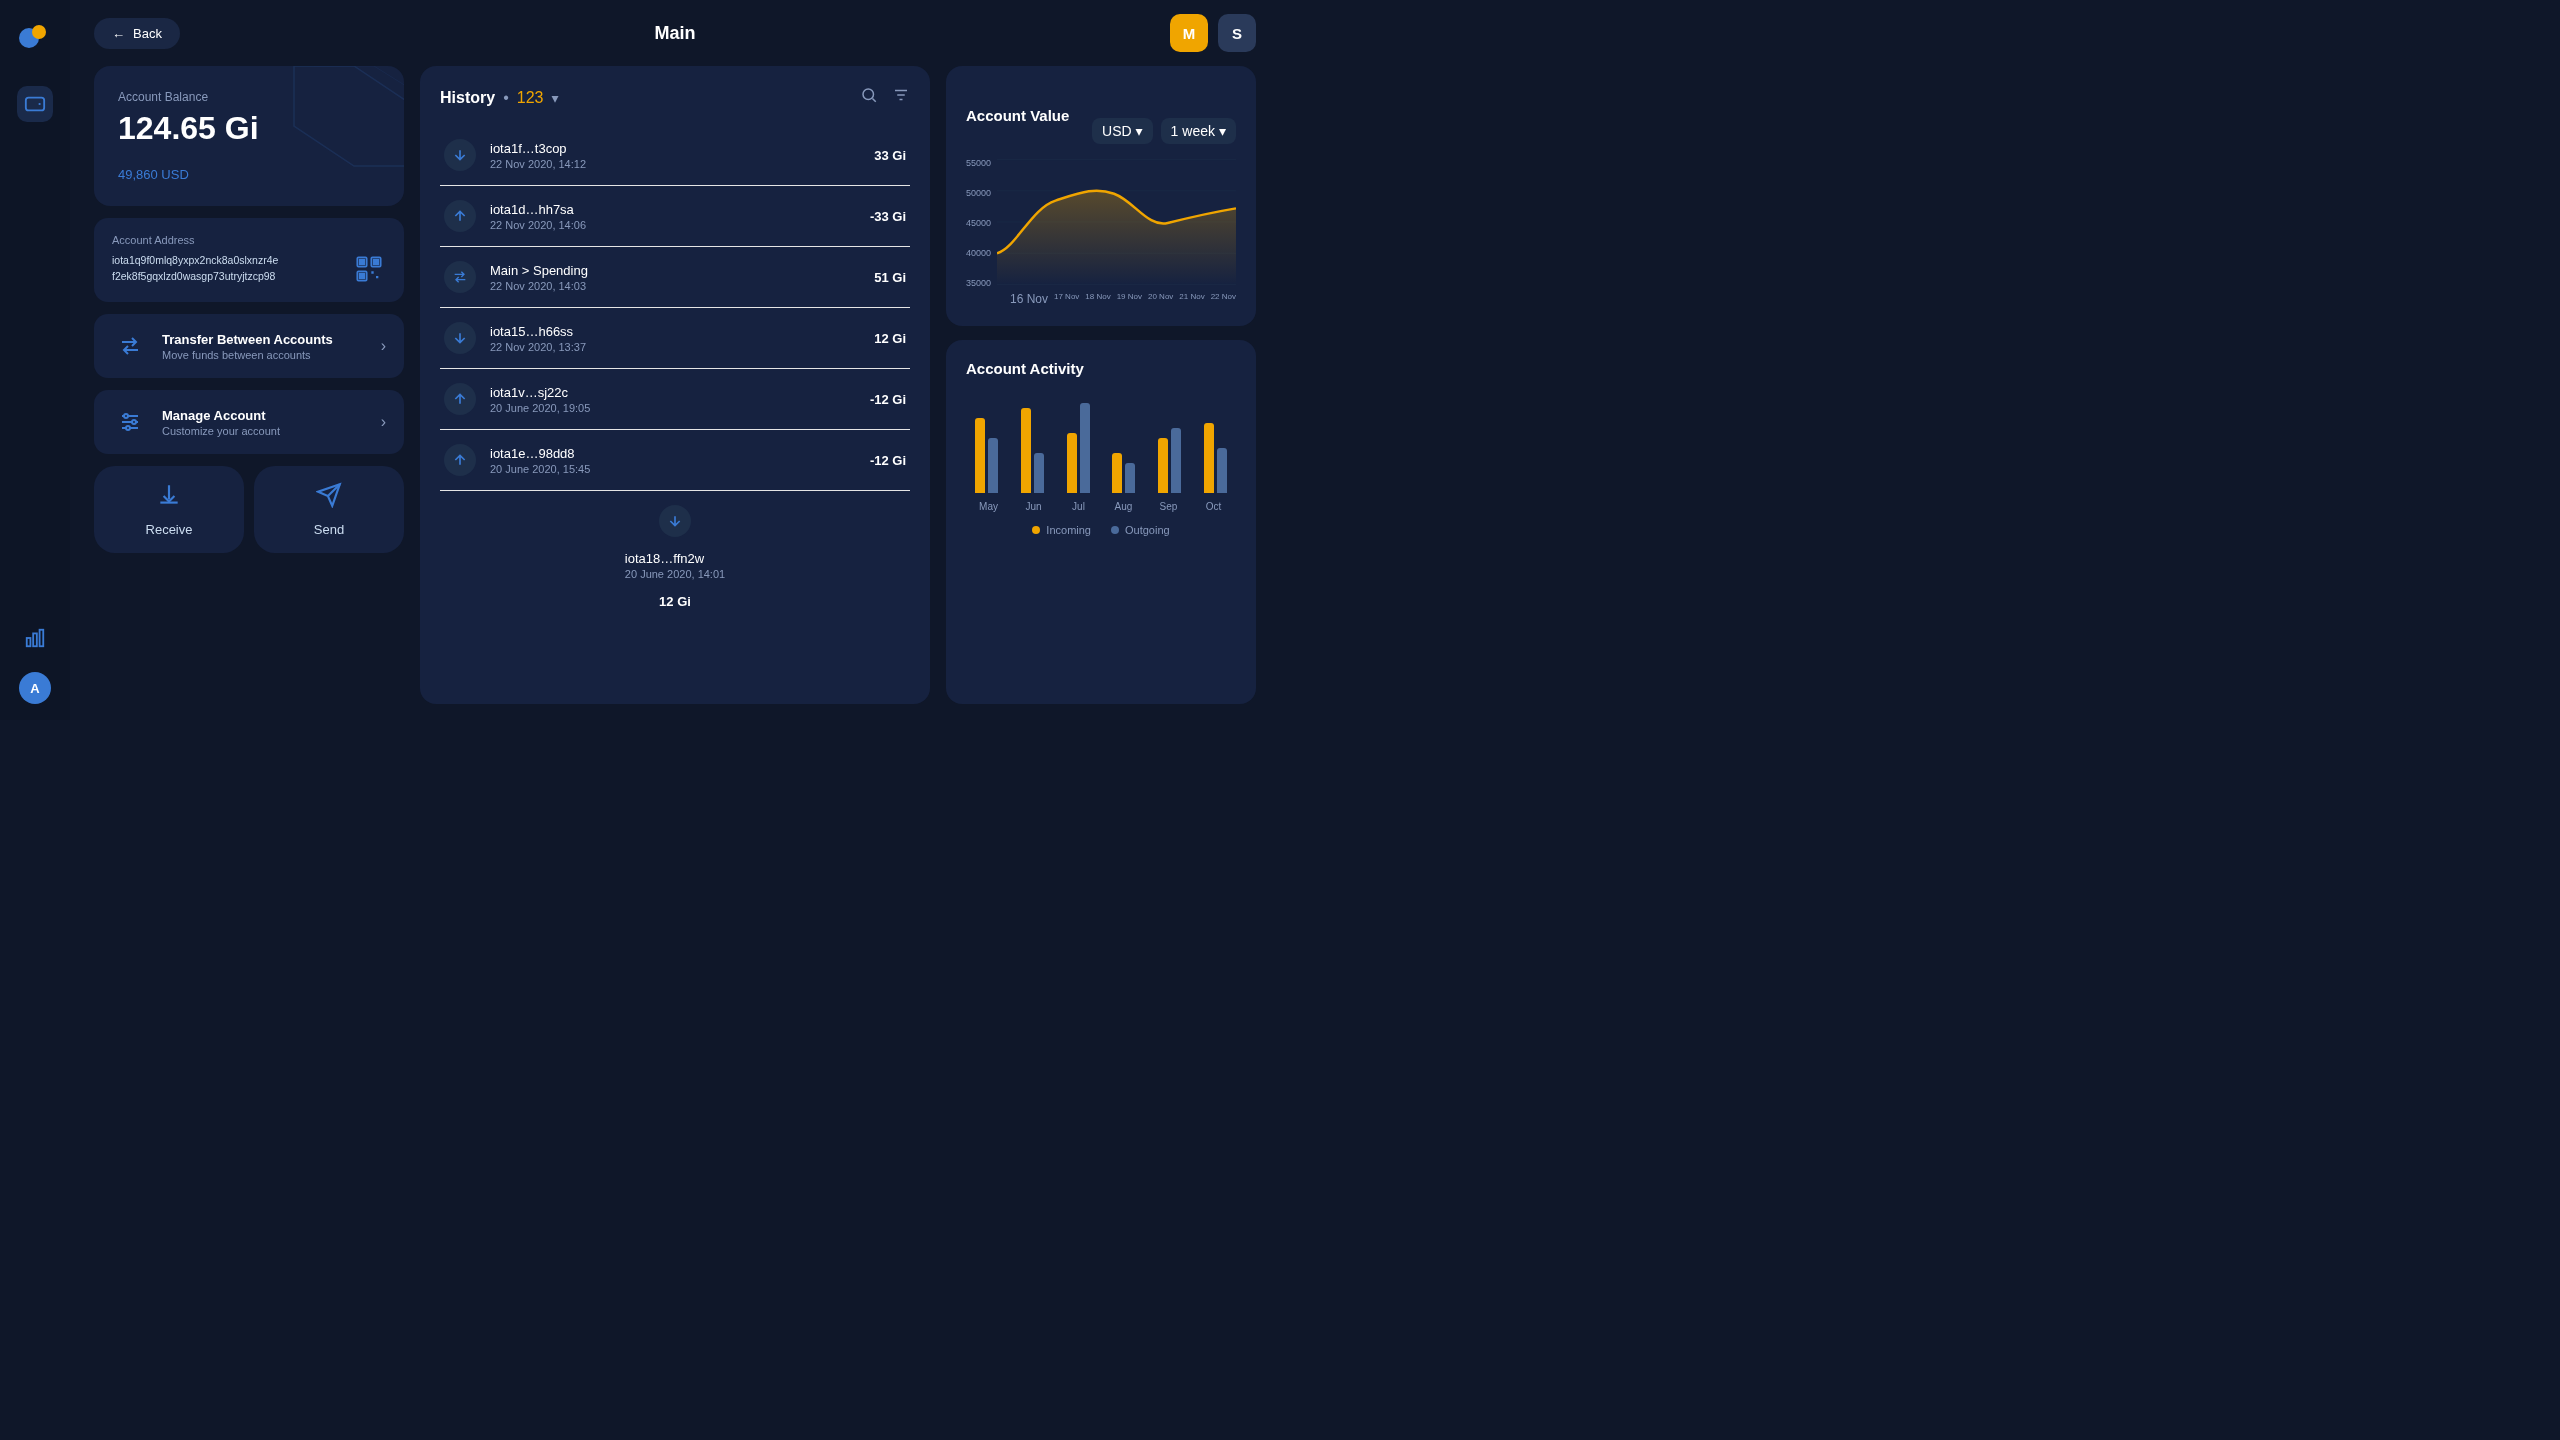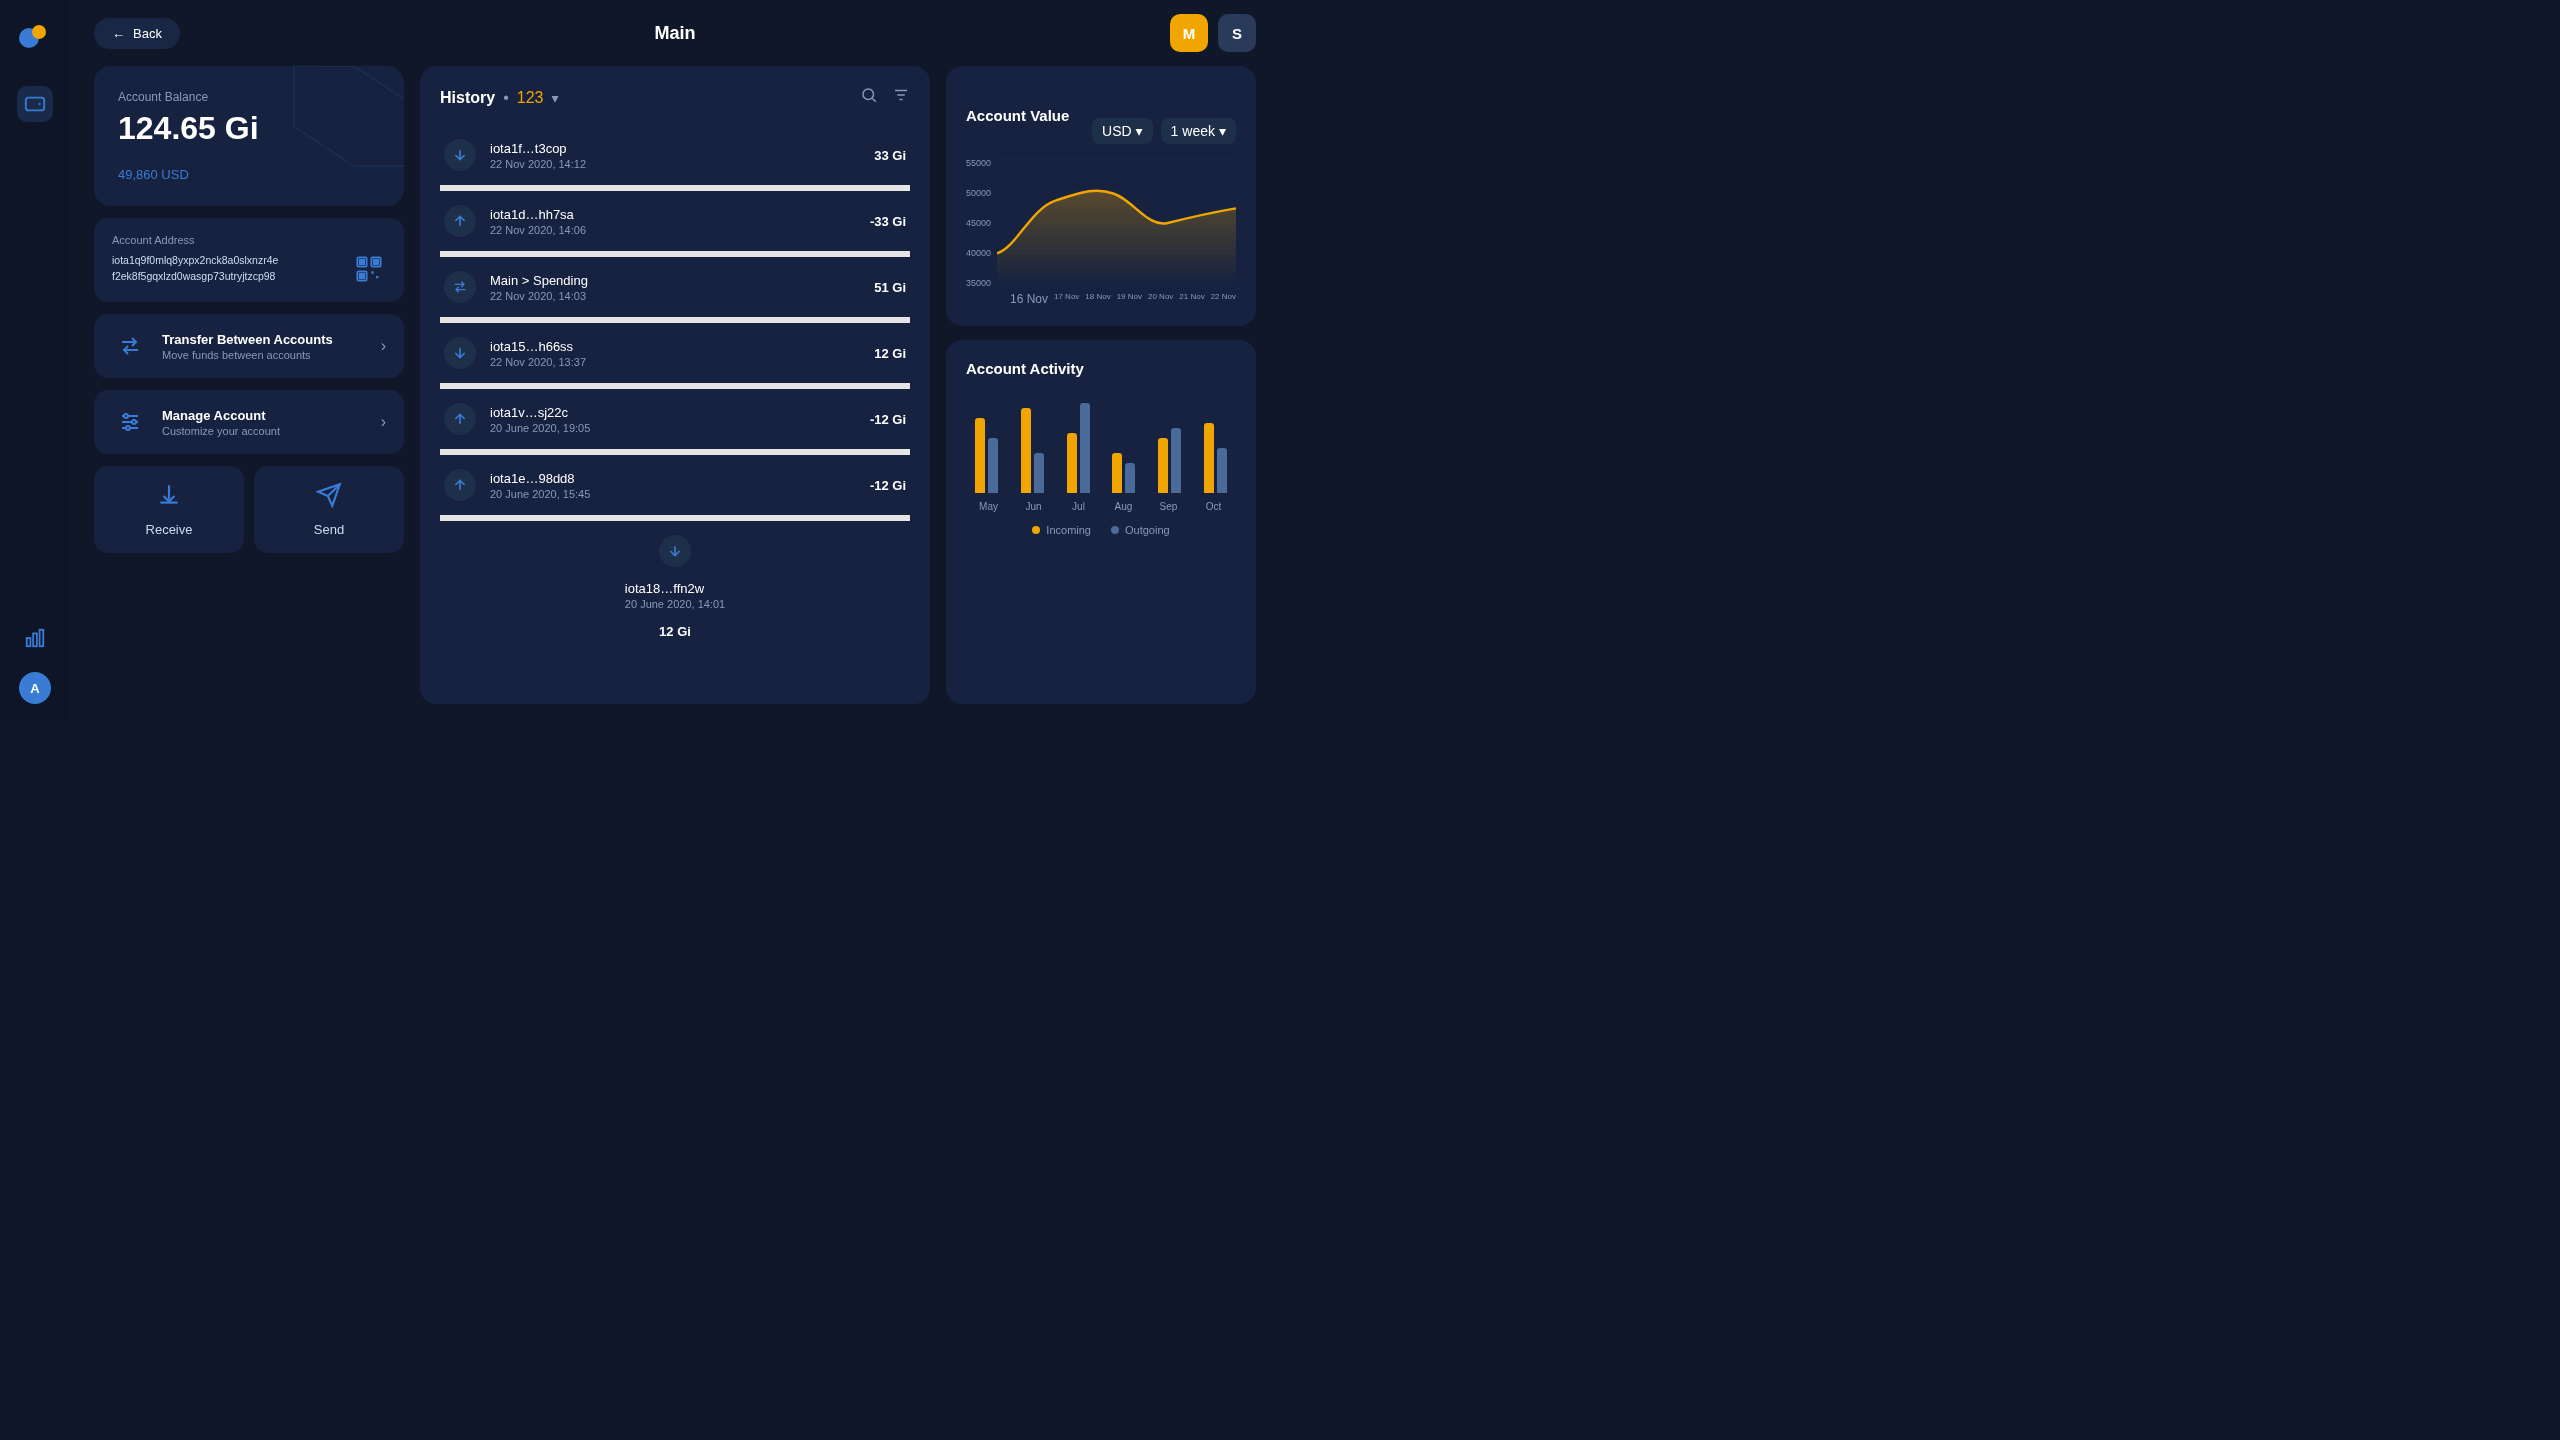--- a/index.html
+++ b/index.html
@@ -245,21 +245,21 @@
       font-size: 16px;
     }
 
     .bottom-btns {
       display: flex;
       gap: 10px;
     }
     .bottom-btn {
       flex: 1;
       background: #162240;
-      border-radius: 14px;
+      border-radius: 21px;
       padding: 16px 10px;
       display: flex;
       flex-direction: column;
       align-items: center;
       gap: 8px;
       cursor: pointer;
       border: none;
       color: #fff;
     }
     .bottom-btn-icon {
@@ -321,21 +321,21 @@
     .history-list {
       display: flex;
       flex-direction: column;
       gap: 0;
       overflow-y: auto;
     }
     .history-item {
       display: flex;
       align-items: center;
       padding: 14px 4px;
-      border-bottom: 6px solid #e5e5e5;
+      border-bottom: 1px solid #e5e5e5;
       gap: 14px;
     }
     .history-item:last-child {
       border-bottom: none;
       flex-direction: column;
     }
     .tx-icon {
       width: 32px;
       height: 32px;
       border-radius: 50%;

